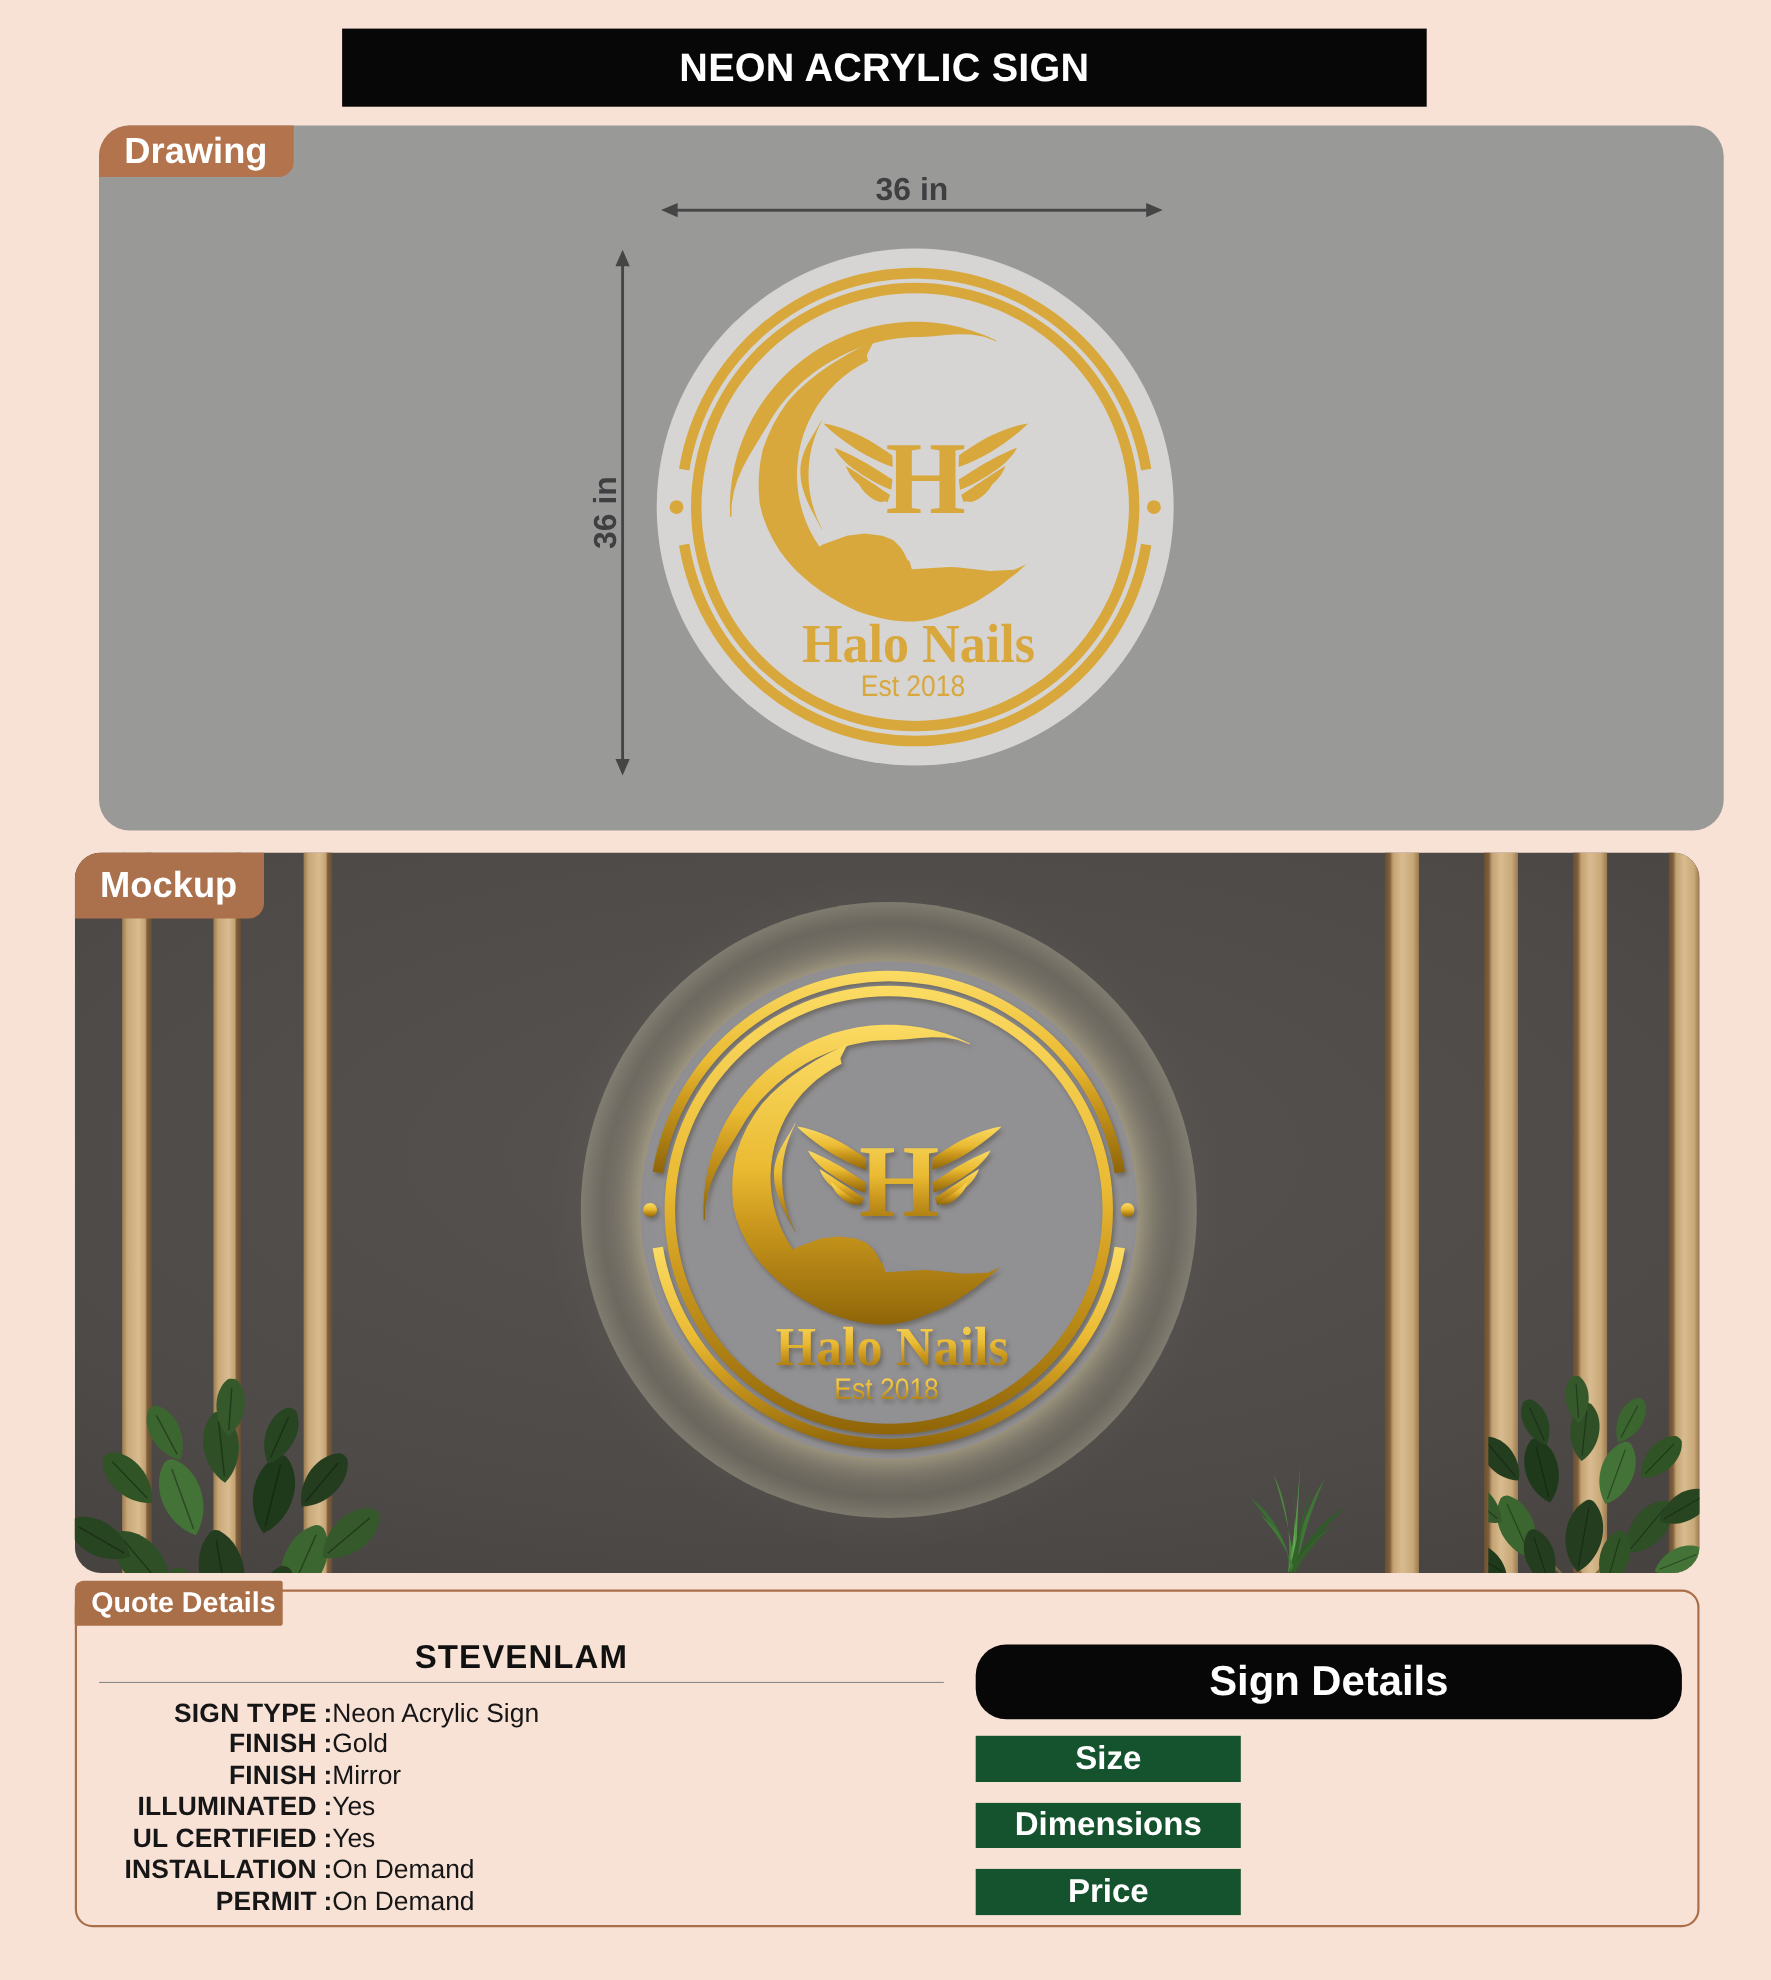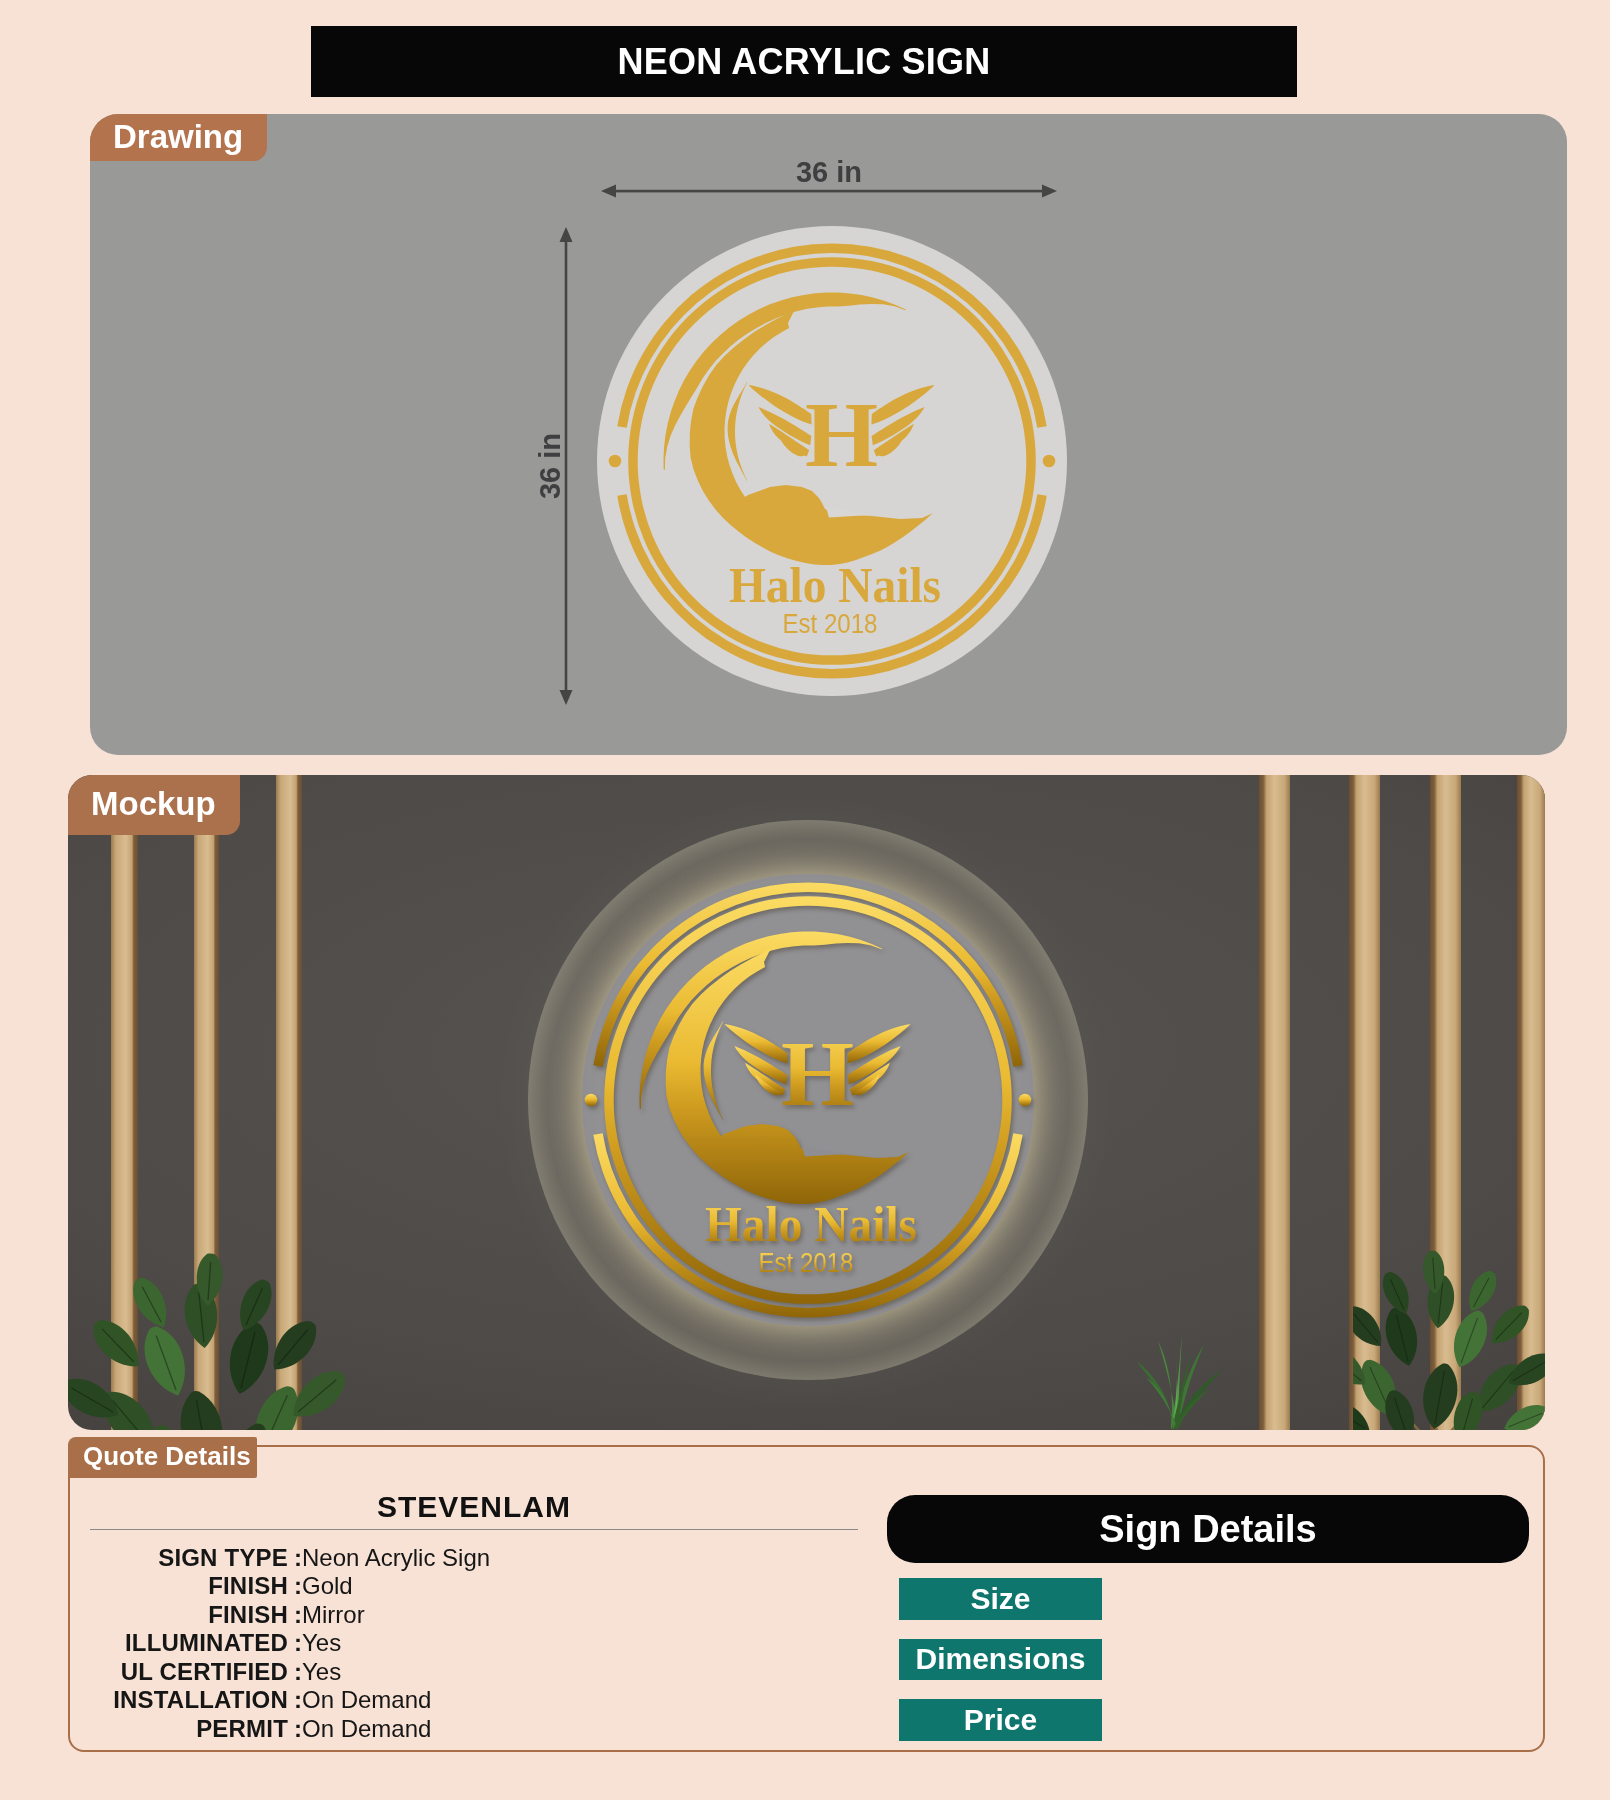--- a/index.html
+++ b/index.html
@@ -27,21 +27,21 @@
   font-size:26px; display:flex; align-items:center; padding:0 0 2px 15px; border-radius:8px 2px 2px 2px; }
 #custname { left:90px; top:1490px; width:768px; text-align:center; font-weight:700; font-size:30px; letter-spacing:1px; color:#111; }
 #custline { left:90px; top:1529px; width:768px; height:0; border-top:1.6px solid #8a8a8a; }
 .qrow { position:absolute; left:82px; height:25px; font-size:24px; color:#161616; display:flex;text-align:right; }
 .qrow b { width:206px; font-weight:700; letter-spacing:0.2px; }
 .qrow i { font-style:normal; font-weight:700; width:14px; }
 .qrow span { margin-left:0px; }
 #signdetails { left:887px; top:1495px; width:642px; height:68px; background:#070707; color:#fff; border-radius:28px;
   display:flex; align-items:center; justify-content:center; font-weight:700; font-size:38px; }
 .srow { position:absolute; left:887px; width:642px; height:41.5px; }
-.srow .lab { position:absolute; left:12px; top:0; width:203px; height:100%; background:#0f766e; color:#fff;
+.srow .lab { position:absolute; left:0; top:0; width:241px; height:100%; background:#14532d; color:#fff;
   display:flex; align-items:center; justify-content:center; font-weight:700; font-size:30px; }
 .srow .val { position:absolute; left:241px; top:0; width:401px; height:100%;
   background:linear-gradient(90deg,#c9997f 0%,#edd9cb 85%,#f0ddd0 100%);
   color:#20201f; display:flex; align-items:center; justify-content:center; font-weight:700; font-size:30px; }
 </style></head>
 <body>
 <svg width="0" height="0" style="position:absolute">
     <defs>
 <g id="signart">
 

